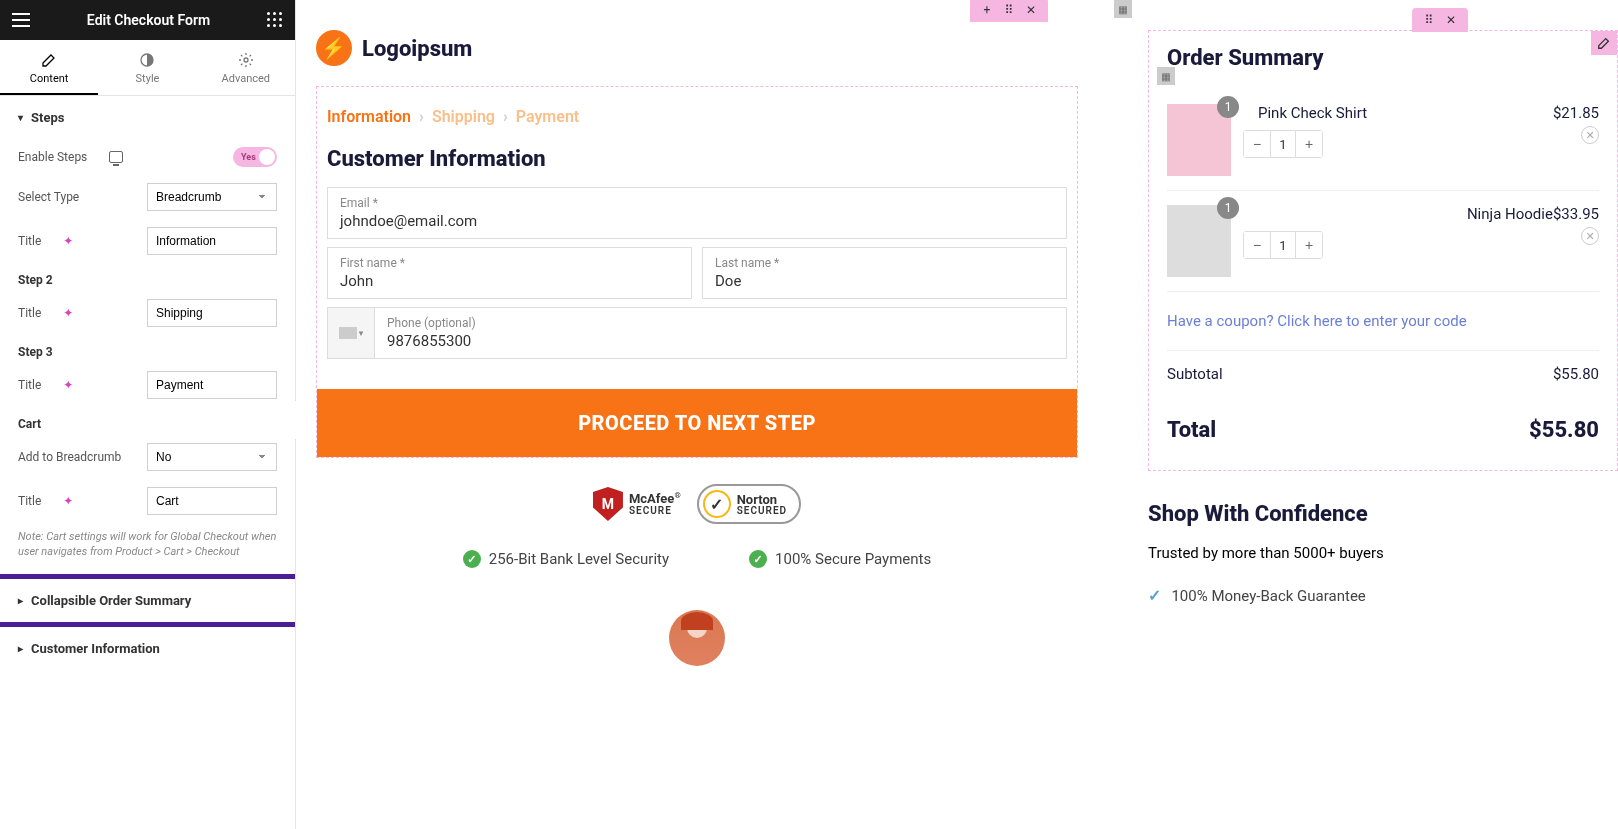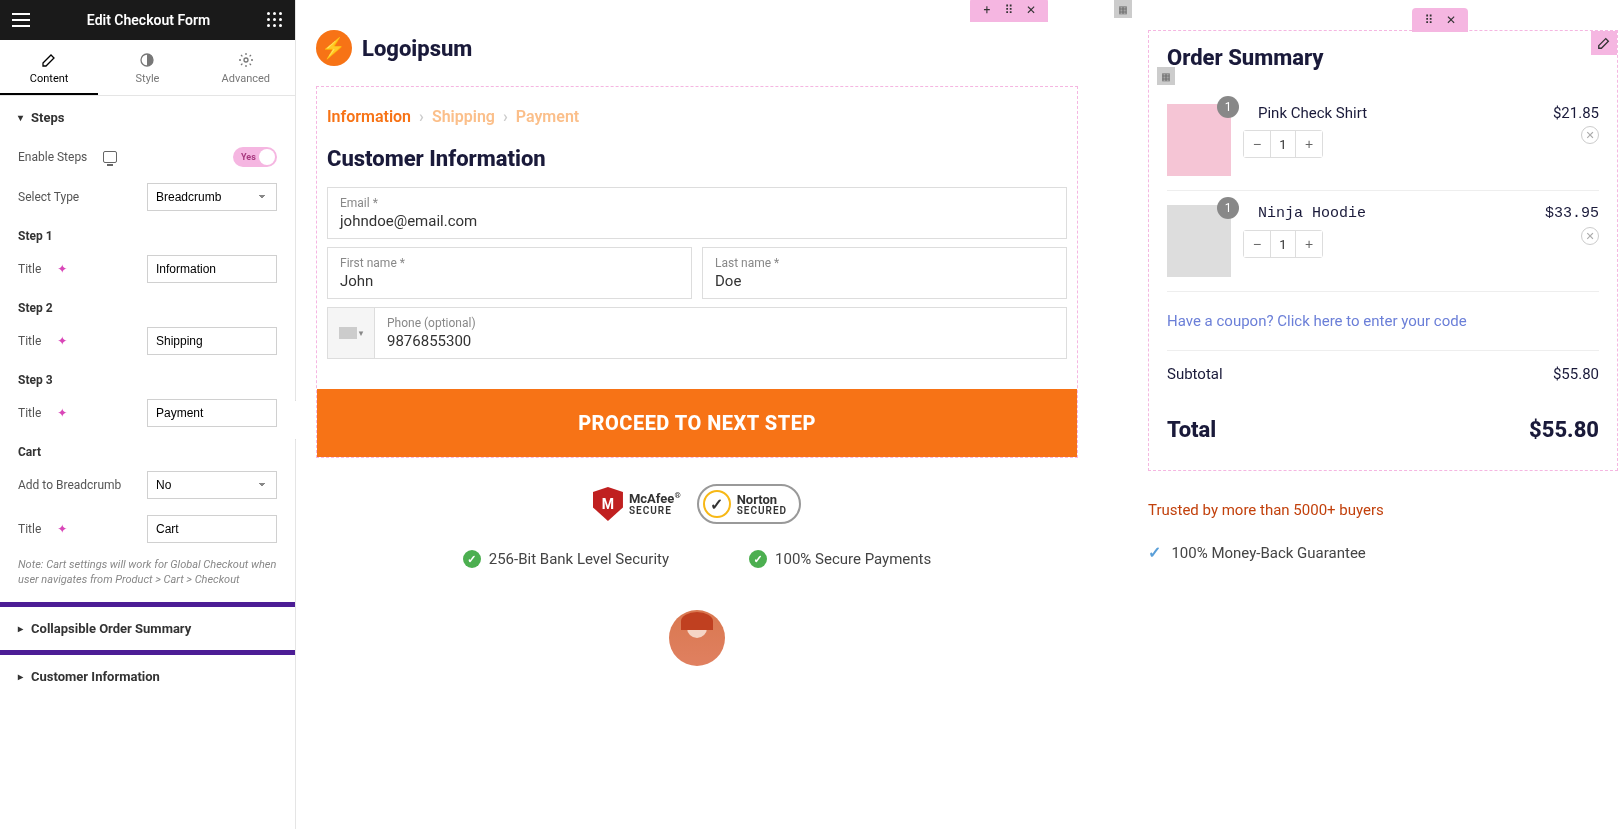--- a/index.html
+++ b/index.html
@@ -18,21 +18,21 @@
 .tabs { display: flex; border-bottom: 1px solid #e5e5e5; }
 .tab { flex: 1; text-align: center; padding: 12px 18px 8px; cursor: pointer; color: #777; font-size: 11px; }
 .tab.active { color: #000; border-bottom: 2px solid #000; }
 .tab-icon { display: block; margin: 0 auto 4px; width: 16px; height: 16px; }
 
 .panel { flex: 1; overflow-y: auto; padding: 0; }
 .section-head { padding: 14px 18px; font-weight: 700; font-size: 13px; display: flex; align-items: center; cursor: pointer; }
 .section-head::before { content: "▾"; margin-right: 8px; font-size: 10px; }
 
 .ctrl-row { display: flex; align-items: center; padding: 8px 18px; justify-content: space-between; }
-.ctrl-label { font-size: 12px; color: #555; display: flex; align-items: center; gap: 16px; }
+.ctrl-label { font-size: 12px; color: #555; display: flex; align-items: center; gap: 22px; }
 .ctrl-input { width: 130px; padding: 6px 8px; border: 1px solid #d0d0d0; border-radius: 0; font-size: 12px; background: #fff; }
 select.ctrl-input { appearance: none; background-image: linear-gradient(45deg, transparent 50%, #888 50%), linear-gradient(135deg, #888 50%, transparent 50%); background-position: calc(100% - 14px) center, calc(100% - 10px) center; background-size: 4px 4px, 4px 4px; background-repeat: no-repeat; padding-right: 24px; }
 .sublabel { font-size: 12px; font-weight: 700; padding: 10px 18px 4px; color: #333; }
 
 .toggle { width: 44px; height: 20px; background: #f5b6e1; border-radius: 10px; position: relative; display: flex; align-items: center; }
 .toggle-label { font-size: 9px; font-weight: 700; color: #a8397f; padding-left: 8px; }
 .toggle-knob { position: absolute; right: 2px; width: 16px; height: 16px; background: #fff; border-radius: 50%; }
 
 .sparkle { color: #d946b8; font-size: 12px; }
 .monitor-icon { width: 14px; height: 12px; border: 1.5px solid #666; border-radius: 2px; display: inline-block; position: relative; }
@@ -117,21 +117,21 @@
 .qty-ctrl button { width: 26px; height: 26px; border: none; background: #fff; cursor: pointer; font-size: 14px; color: #666; }
 .qty-ctrl span { width: 26px; display: flex; align-items: center; justify-content: center; border-left: 1px solid #ddd; border-right: 1px solid #ddd; }
 .remove-x { position: absolute; right: 0; top: 36px; width: 18px; height: 18px; border: 1px solid #ccc; border-radius: 50%; color: #aaa; display: flex; align-items: center; justify-content: center; font-size: 11px; cursor: pointer; }
 
 .coupon-row { padding: 20px 0; border-bottom: 1px solid #eee; color: #6b7fd8; font-size: 15px; cursor: pointer; }
 .sum-row { display: flex; justify-content: space-between; padding: 14px 0; font-size: 15px; color: #1a1a3a; }
 .sum-row.total { font-size: 22px; font-weight: 800; padding-top: 20px; justify-content: space-between; }
 
 .confidence { padding: 30px 0 0 30px; }
 .confidence h3 { font-size: 22px; font-weight: 800; color: #1a1a3a; margin-bottom: 18px; }
-.conf-sub { font-size: 15px; color: #c2410c; margin-bottom: 18px; }
+.conf-sub { font-size: 15px; color: #000000; margin-bottom: 18px; }
 .conf-item { display: flex; align-items: center; gap: 10px; font-size: 15px; color: #444; padding: 6px 0; }
 .check-blue { color: #5a9fd8; font-size: 16px; font-weight: bold; }
 </style>
 </head>
 <body>
 
 <div class="app">
 
   <div class="sidebar">
     <div class="sidebar-header">
@@ -189,21 +189,20 @@
             <span class="toggle-label">Yes</span>
             <span class="toggle-knob"></span>
           </div>
       </div>
 
       <div class="ctrl-row">
         <span class="ctrl-label">Select Type</span>
         <select class="ctrl-input"><option>Breadcrumb</option></select>
       </div>
 
-      <div class="sublabel">Step 1</div>
       <div class="ctrl-row">
         <span class="ctrl-label">
             <span>Title</span>
             <span class="sparkle">✦</span>
           </span>
         <input class="ctrl-input" value="Information" style="">
       </div>
 
       <div class="sublabel">Step 2</div>
       <div class="ctrl-row">
@@ -358,21 +357,21 @@
             </div>
           </div>
           <div class="remove-x">✕</div>
         </div>
 
         <div class="cart-item">
           <div class="cart-thumb grey">
               <span class="qty-badge">1</span>
             </div>
           <div class="cart-info">
-            <div style="display:flex;justify-content:space-between;font-family:Liberation Mono, monospace;">
+            <div style="display:flex;justify-content:flex-end;">
               <div class="cart-name">Ninja Hoodie</div>
               <div class="cart-price">$33.95</div>
             </div>
             <div class="qty-ctrl">
               <button>−</button>
               <span>1</span>
               <button>+</button>
             </div>
           </div>
           <div class="remove-x">✕</div>
@@ -384,20 +383,21 @@
           <span>Subtotal</span>
           <span>$55.80</span>
         </div>
         <div class="sum-row total">
           <span>Total</span>
           <span>$55.80</span>
         </div>
       </div>
 
       <div class="confidence">
+        <h3>Shop With Confidence</h3>
         <div class="conf-sub">Trusted by more than 5000+ buyers</div>
         <div class="conf-item">
           <span class="check-blue">✓</span>
           <span>100% Money-Back Guarantee</span>
         </div>
       </div>
     </div>
   </div>
 </div>
 

